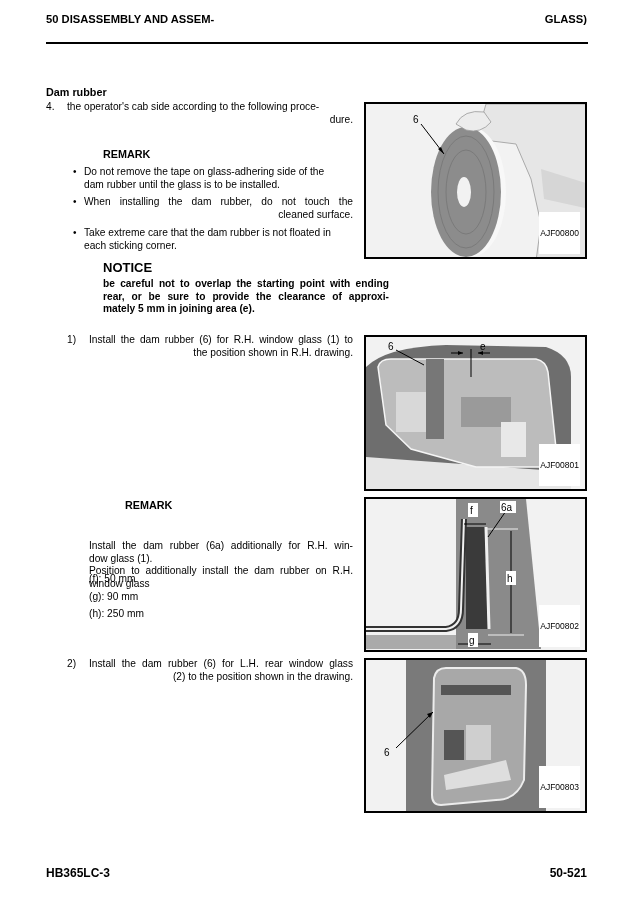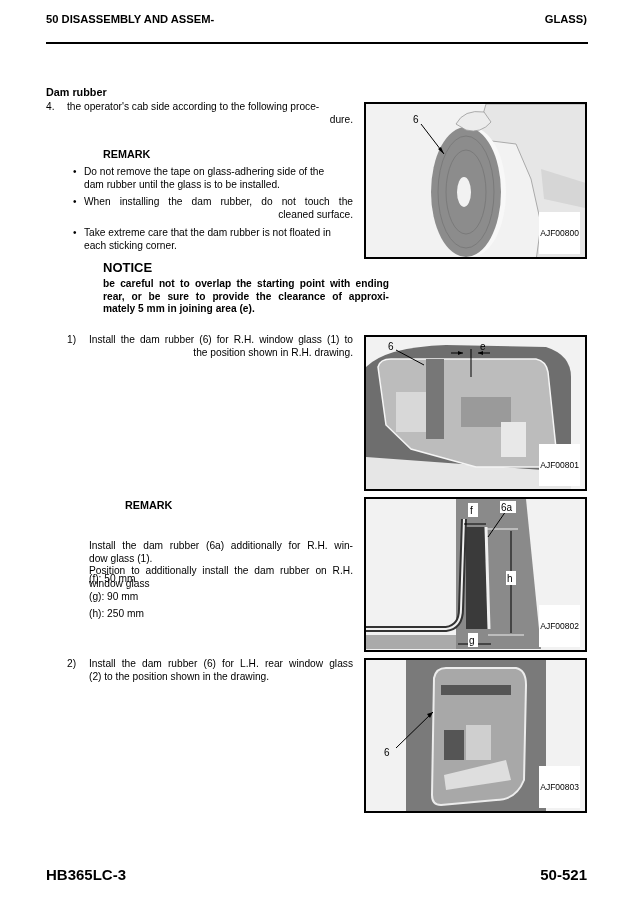--- a/index.html
+++ b/index.html
@@ -11,21 +11,21 @@
   .hdr-right { left:250px; top:12px; width:337px; text-align:right; }
   .hdr-rule { left:46px; top:42px; width:542px; height:2px; background:#000; }
   .txt { font-size:10.2px; line-height:12.5px; text-align:justify; }
   .bold { font-weight:bold;padding-left:36px; }
   .h-sec { left:46px; top:86px; font-size:10.8px; font-weight:bold; }
   .num { font-size:10.2px; line-height:12.5px; }
   .bullet-dot { font-size:10px; }
   .fig { position:absolute; border:2px solid #000; background:#f2f2f2; overflow:hidden; box-sizing:border-box; }
   .fig svg { position:absolute; left:0; top:0; }
   .fig-id { position:absolute; right:5px; bottom:3px; font-size:8.5px; background:#fff; padding:16px 1px; }
-  .footer { font-weight:bold; font-size:15px; top:866px;text-align:center; }
+  .footer { font-weight:bold; font-size:12px; top:866px;text-align:center; }
   .callout { font-size:10px; font-family:"Liberation Sans", sans-serif; }
 </style>
 </head>
 <body>
 
 <div class="abs hdr hdr-left">
   <div>50 DISASSEMBLY AND ASSEM-</div>
 </div>
 <div class="abs hdr hdr-right">
   <div>GLASS)</div>
@@ -80,21 +80,21 @@
   <div style="text-align-last:justify">Position to additionally install the dam rubber on R.H.</div>
   <div style="text-align:left">window glass</div>
 </div>
 <div class="abs txt" style="left:89px; top:573px;">(f): 50 mm</div>
 <div class="abs txt" style="left:89px; top:591px;">(g): 90 mm</div>
 <div class="abs txt" style="left:89px; top:608px;">(h): 250 mm</div>
 
 <div class="abs num" style="left:67px; top:658px;">2)</div>
 <div class="abs txt" style="left:89px; top:658px; width:264px;">
   <div style="text-align-last:justify">Install the dam rubber (6) for L.H. rear window glass</div>
-  <div style="text-align:left">(2) to the position shown in the drawing.</div>
+  <div style="text-align:right">(2) to the position shown in the drawing.</div>
 </div>
 
 <div class="fig" style="left:364px; top:102px; width:223px; height:157px;">
   <svg width="223" height="157">
 
     <path d="M120,0 L223,0 L223,157 L170,157 L175,120 L165,75 L150,40 L110,35 Z" fill="#e6e6e6" stroke="#aaa" stroke-width="1"></path>
     <path d="M175,65 L223,80 L223,105 L178,95 Z" fill="#d6d6d6"></path>
 
     <ellipse cx="105" cy="88" rx="35" ry="65" fill="#f8f8f8"></ellipse>
     <ellipse cx="100" cy="88" rx="35" ry="65" fill="#8c8c8c"></ellipse>

